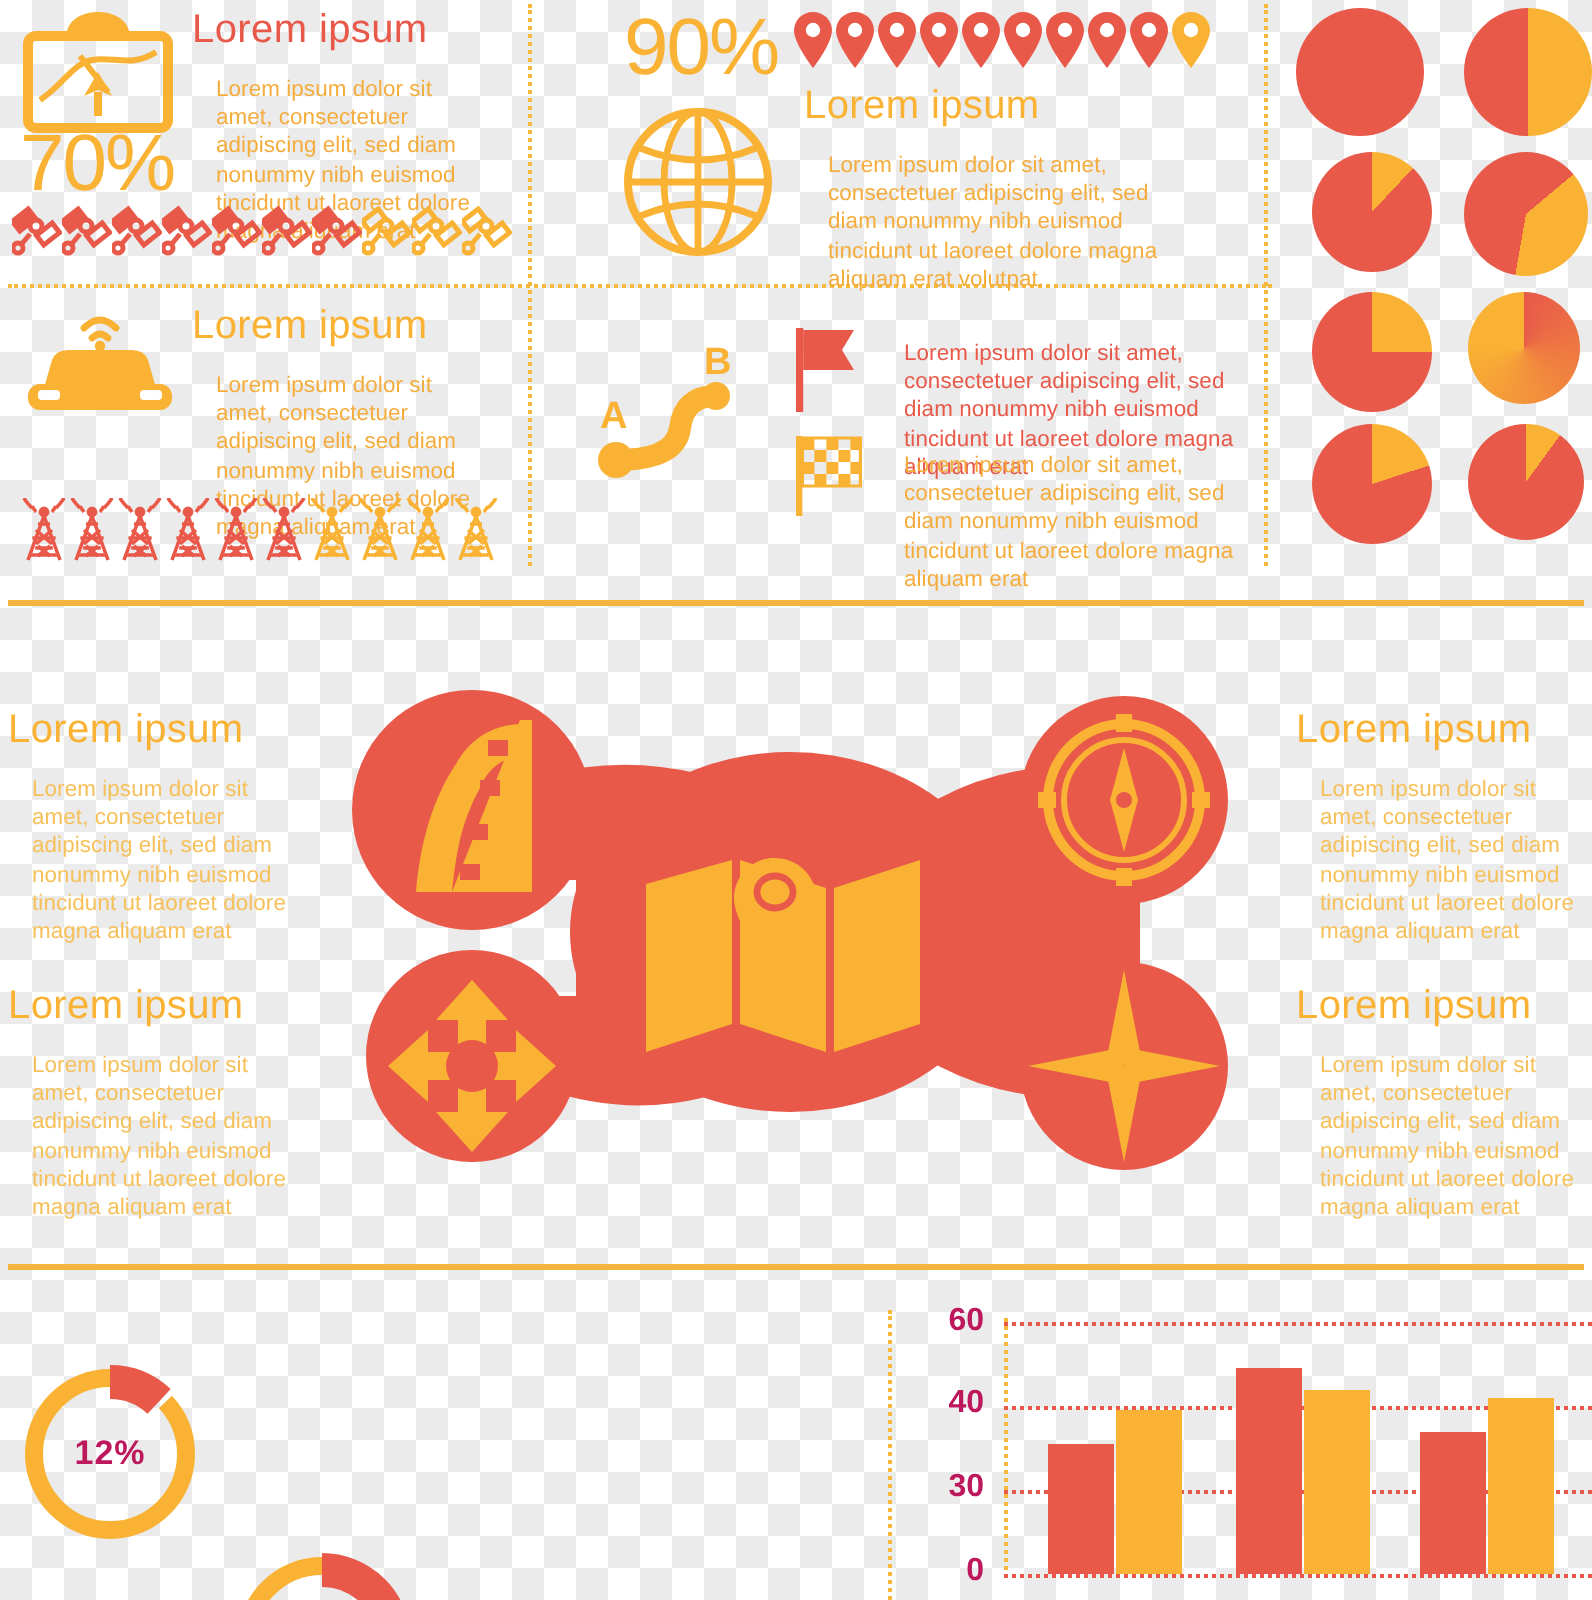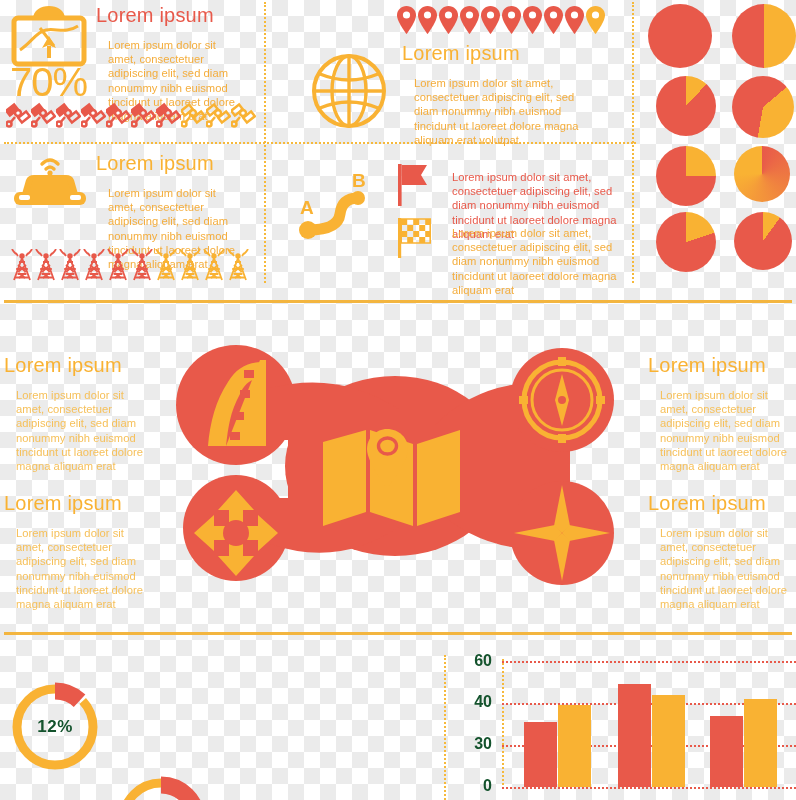--- a/index.html
+++ b/index.html
@@ -44,26 +44,26 @@
   .icon-row > span{display:block;}
 
   
   .pie{border-radius:50%;}
 
   
   .donut-wrap{position:relative;}
   .donut-label{
     position:absolute;left:0;top:0;width:100%;height:100%;
     display:flex;align-items:center;justify-content:center;
-    font-size:17px;font-weight:700;color:#14532d;letter-spacing:.5px;
+    font-size:17px;font-weight:700;color:#be185d;letter-spacing:.5px;
   }
 
   
   .bc-axis-lbl{
-    position:absolute;font-size:16px;font-weight:700;color:#14532d;
+    position:absolute;font-size:16px;font-weight:700;color:#be185d;
     text-align:right;width:30px;
   }
   .bc-grid{position:absolute;height:0;border-top:2px dotted #e8594a;}
   .bc-bar{position:absolute;bottom:0;}
 </style>
 </head>
 <body>
 
 <div class="abs" style="left:0;top:0;width:640px;height:285px;">
 
@@ -180,20 +180,21 @@
               <circle cx="12" cy="13" r="3" fill="none"></circle>
               <path d="M9 17 L4 23"></path>
               <circle cx="3" cy="24" r="2.5" fill="none"></circle>
             </g>
           </svg></span>
     </div>
   </div>
 
   <div class="abs" style="left:272px;top:0;width:360px;height:140px;">
 
+    <div class="abs bignum" style="left:40px;top:4px;">90%</div>
 
     <div class="abs icon-row" style="left:124px;top:5px;">
       <span><svg width="21" height="30" viewBox="0 0 21 30">
             <path d="M10.5 1 C5.3 1 1 5.1 1 10.2 C1 16.8 10.5 29 10.5 29 C10.5 29 20 16.8 20 10.2 C20 5.1 15.7 1 10.5 1 Z" fill="#e8594a"></path>
             <circle cx="10.5" cy="10" r="3.6" fill="#ffffff"></circle>
           </svg></span>
       <span><svg width="21" height="30" viewBox="0 0 21 30">
             <path d="M10.5 1 C5.3 1 1 5.1 1 10.2 C1 16.8 10.5 29 10.5 29 C10.5 29 20 16.8 20 10.2 C20 5.1 15.7 1 10.5 1 Z" fill="#e8594a"></path>
             <circle cx="10.5" cy="10" r="3.6" fill="#ffffff"></circle>
           </svg></span>

